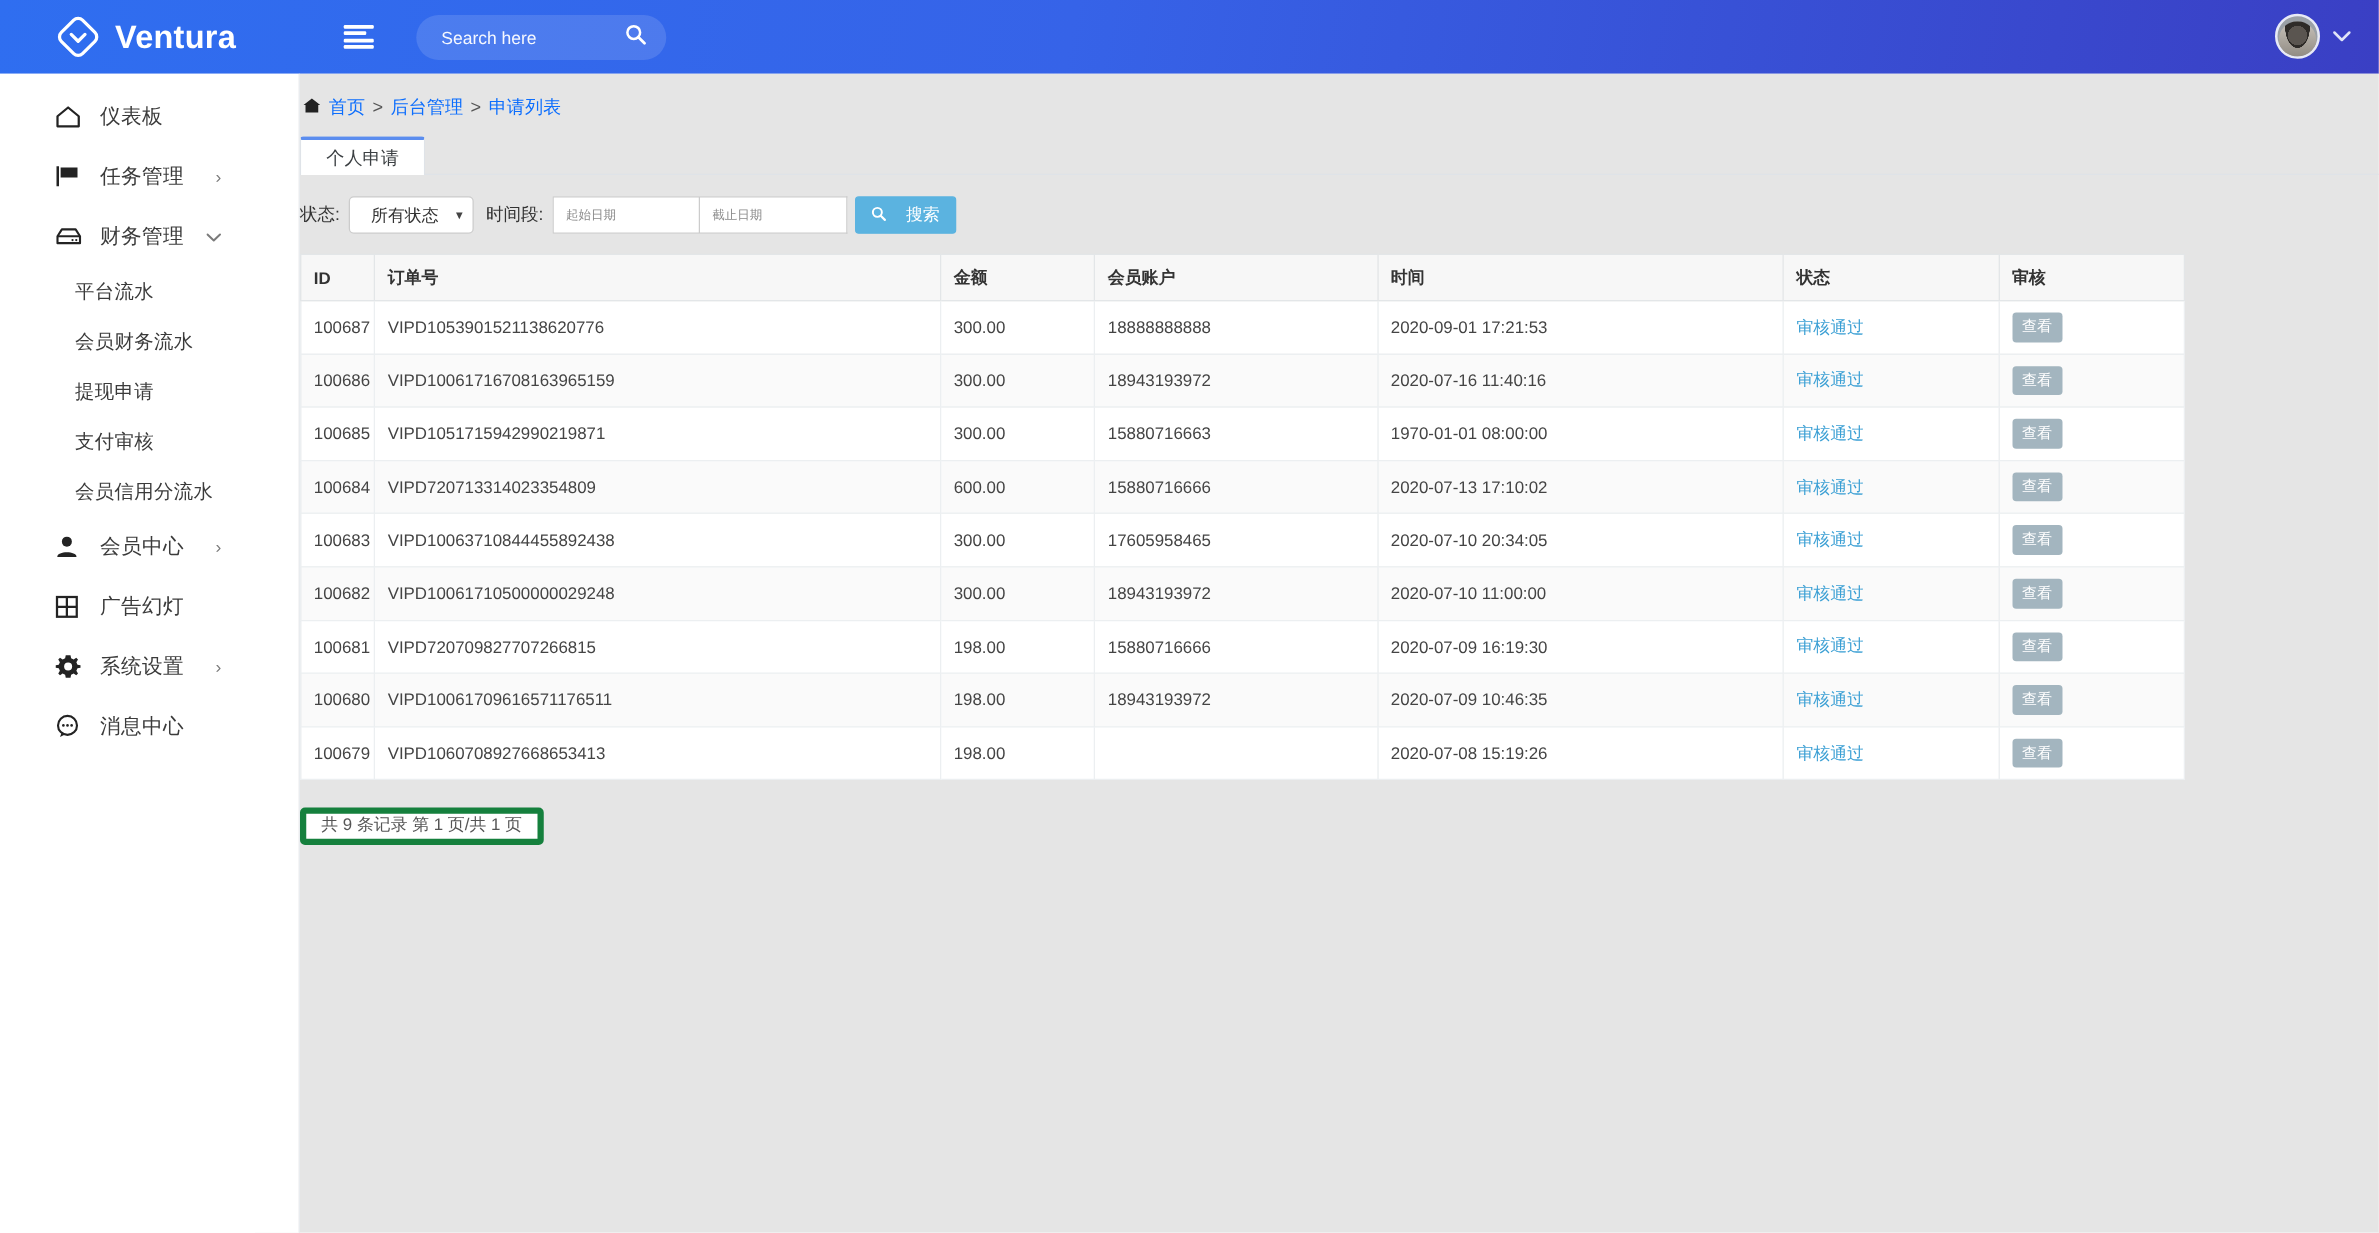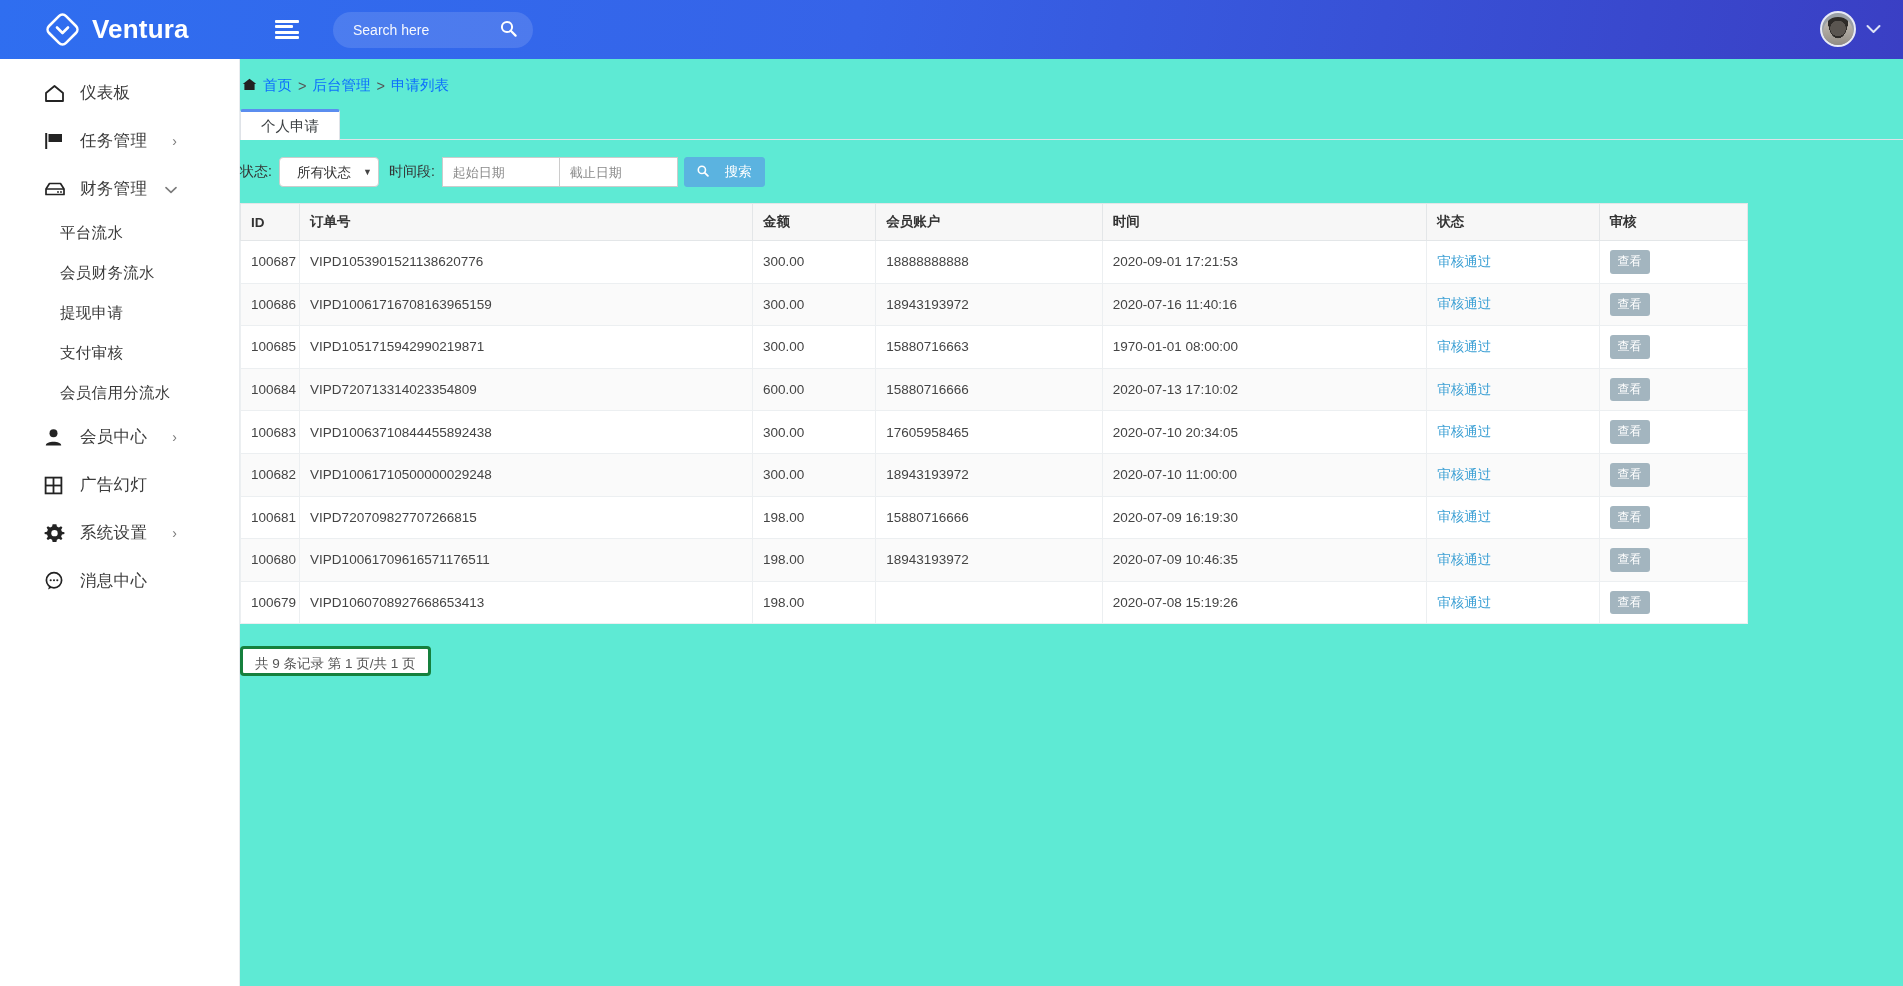--- a/index.html
+++ b/index.html
@@ -98,21 +98,21 @@
   .sub-item {
     display: flex; align-items: center;
     height: 40px; padding-left: 60px; cursor: pointer;
   }
   .sub-label { font-size: 15.5px; color: #3b3b3b; letter-spacing:.3px; }
 
   
   .main {
     position: absolute; top: 59px; left: 239px;
     width: 1664px; height: 927px;
-    background: #5eead4;
+    background: #e5e5e5;
     border-left: 1px solid #e9ecef;
   }
   .breadcrumb {
     display: flex; align-items: center;
     padding: 17px 0 0 2px; margin-left: 0px;
     font-size: 14.5px; color: #0b5ed7;
   }
   .bc-home-ico { color: #222; font-size: 14px; margin-right: 6px; }
   .bc-item { color: #0d6efd; cursor: pointer; }
   .bc-sep { color: #555; margin: 0 6px; }
@@ -148,21 +148,21 @@
     font-family: "Liberation Sans", sans-serif; cursor: pointer;
   }
   .sel-caret {
     position: absolute; right: 7px; top: 50%; transform: translateY(-50%);
     font-size: 9px; color: #444; pointer-events: none;
   }
   .flabel2 { font-size: 14px; color:#333; margin: 0 7px 0 10px; }
   .datein {
     width: 118px; height: 30px;
     border: 1px solid #ccc; background: #fff;
-    font-size: 13px; color: #333; padding: 0 10px; outline: none;
+    font-size: 10px; color: #333; padding: 0 10px; outline: none;
     font-family: "Liberation Sans", sans-serif;
   }
   .datein::placeholder { color: #8a8a8a; }
   .datein.second { border-left: none; }
   .btn-search {
     height: 30px; padding: 0 12px; margin-left: 6px;
     background: #5bb3e0; border: 1px solid #5bb3e0; color: #fff;
     font-size: 13.5px; border-radius: 3px; cursor: pointer;
     display: flex; align-items: center; gap: 16px;
     font-family: "Liberation Sans", sans-serif;
@@ -188,23 +188,23 @@
   table.grid tbody tr:nth-child(even) { background: #fafafa; }
   table.grid tbody tr:nth-child(odd)  { background: #ffffff; }
   .st-link { color: #3a9fd4; cursor: pointer; font-size: 13.5px; }
   .btn-view {
     background: #a3b5bf; color: #ffffff; border: none;
     font-size: 12px; padding: 4px 8px; border-radius: 3px;
     cursor: pointer; font-family: "Liberation Sans", sans-serif;
     line-height: 1.3;
   }
   .pager {
-    margin-top: 22px; display: inline-flex; align-items: flex-end;
+    margin-top: 22px; display: inline-flex; align-items: flex-start;
     height: 30px; padding: 0 12px;
-    border: 3px solid #15803d; border-radius: 4px;
+    border: 5px solid #15803d; border-radius: 4px;
     font-size: 13.5px; color: #555; background: #fff;
   }
 </style>
 </head>
 <body>
 
 <div class="topbar">
   <div class="brand">
     <span class="brand-logo">
       <svg width="37" height="37" viewBox="0 0 37 37">

